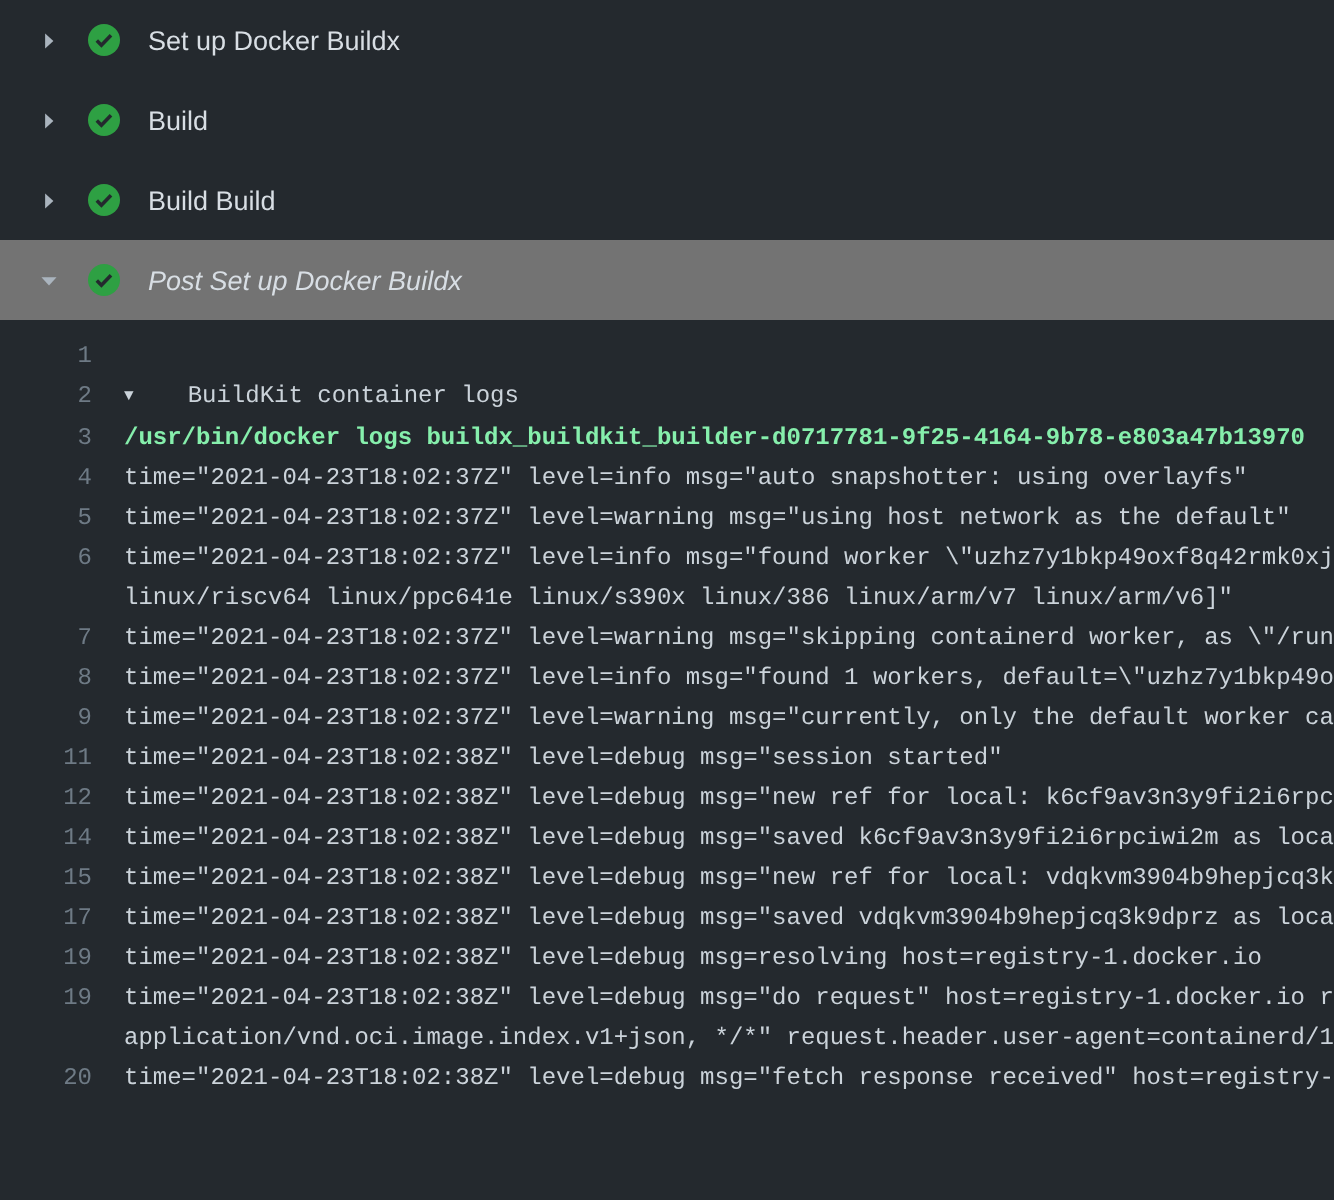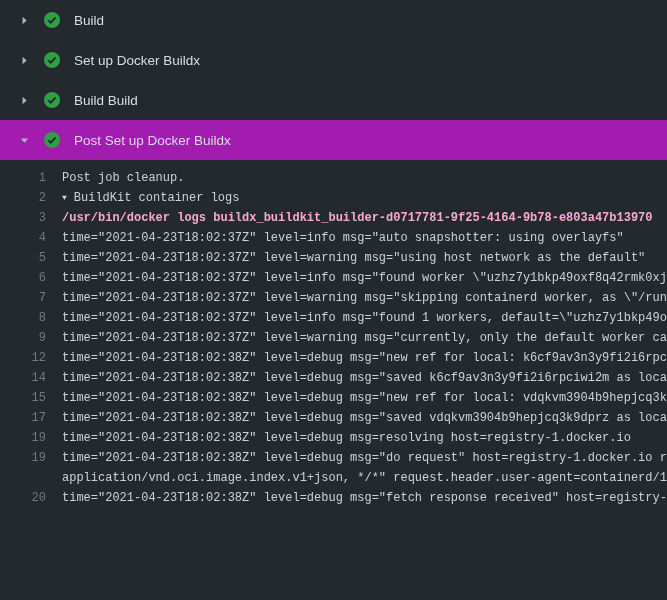--- a/index.html
+++ b/index.html
@@ -15,21 +15,21 @@
     display: flex;
     align-items: center;
     height: 40px;
     padding: 0 16px;
     color: #d8dee4;
     font-family: "Liberation Sans", sans-serif;
     font-size: 13.5px;
     font-weight: 500;
     cursor: pointer;
   }
-  .section-row.expanded { background: #a21caf; }
+  .section-row.expanded { background: #737373; font-style: italic; }
   .chev {
     width: 16px;
     height: 16px;
     display: flex;
     align-items: center;
     justify-content: center;
     color: #aab4be;
     margin-right: 12px;
     flex: none;
   }
@@ -55,63 +55,63 @@
   .log-line { display: flex; align-items: flex-start; }
   .ln {
     flex: 0 0 46px;
     text-align: right;
     margin-right: 16px;
     color: #6e7a85;
     cursor: pointer;
     user-select: none;
   }
   .lt { white-space: pre; overflow: hidden; }
-  .lt.command { color: #f9a8d4; font-weight: 700; }
+  .lt.command { color: #86efac; font-weight: 700; }
   .toggle {
     display: inline-block;
     font-size: 8px;
     color: #cbd3da;
     margin-right: 7px;
     vertical-align: 1px;
     cursor: pointer;
   }
-  .group-text { cursor: pointer; }
+  .group-text { cursor: pointer; margin-left: 20px; }
 </style>
 </head>
 <body>
 
 <div>
   <div class="sections">
       <div class="section-row">
         <span class="chev">
           <svg width="11" height="11" viewBox="0 0 16 16">
             <path fill="currentColor" d="M5.2 2.5l6 5.5-6 5.5z"></path>
           </svg>
         </span>
         <span class="check">
           <svg width="16" height="16" viewBox="0 0 16 16">
             <circle cx="8" cy="8" r="8" fill="#2ea043"></circle>
             <path d="M4.4 8.3l2.3 2.3 4.8-5" stroke="#24292e" stroke-width="1.8" fill="none"></path>
           </svg>
         </span>
-        <span class="section-label">Build</span>
+        <span class="section-label">Set up Docker Buildx</span>
       </div>
       <div class="section-row">
         <span class="chev">
           <svg width="11" height="11" viewBox="0 0 16 16">
             <path fill="currentColor" d="M5.2 2.5l6 5.5-6 5.5z"></path>
           </svg>
         </span>
         <span class="check">
           <svg width="16" height="16" viewBox="0 0 16 16">
             <circle cx="8" cy="8" r="8" fill="#2ea043"></circle>
             <path d="M4.4 8.3l2.3 2.3 4.8-5" stroke="#24292e" stroke-width="1.8" fill="none"></path>
           </svg>
         </span>
-        <span class="section-label">Set up Docker Buildx</span>
+        <span class="section-label">Build</span>
       </div>
       <div class="section-row">
         <span class="chev">
           <svg width="11" height="11" viewBox="0 0 16 16">
             <path fill="currentColor" d="M5.2 2.5l6 5.5-6 5.5z"></path>
           </svg>
         </span>
         <span class="check">
           <svg width="16" height="16" viewBox="0 0 16 16">
             <circle cx="8" cy="8" r="8" fill="#2ea043"></circle>
@@ -131,53 +131,56 @@
             <circle cx="8" cy="8" r="8" fill="#2ea043"></circle>
             <path d="M4.4 8.3l2.3 2.3 4.8-5" stroke="#24292e" stroke-width="1.8" fill="none"></path>
           </svg>
         </span>
         <span class="section-label">Post Set up Docker Buildx</span>
       </div>
     </div>
   <div class="log">
       <div class="log-line">
         <span class="ln">1</span>
-        <span class="lt"><div>Post job cleanup.</div></span>
       </div>
       <div class="log-line">
         <span class="ln">2</span>
         <span class="lt"><div><span class="toggle">▼</span><span class="group-text">BuildKit container logs</span></div></span>
       </div>
       <div class="log-line">
         <span class="ln">3</span>
         <span class="lt command"><div>/usr/bin/docker logs buildx_buildkit_builder-d0717781-9f25-4164-9b78-e803a47b13970</div></span>
       </div>
       <div class="log-line">
         <span class="ln">4</span>
         <span class="lt"><div>time="2021-04-23T18:02:37Z" level=info msg="auto snapshotter: using overlayfs"</div></span>
       </div>
       <div class="log-line">
         <span class="ln">5</span>
         <span class="lt"><div>time="2021-04-23T18:02:37Z" level=warning msg="using host network as the default"</div></span>
       </div>
       <div class="log-line">
         <span class="ln">6</span>
-        <span class="lt"><div>time="2021-04-23T18:02:37Z" level=info msg="found worker \"uzhz7y1bkp49oxf8q42rmk0xj</div></span>
+        <span class="lt"><div>time="2021-04-23T18:02:37Z" level=info msg="found worker \"uzhz7y1bkp49oxf8q42rmk0xj</div><div>linux/riscv64 linux/ppc641e linux/s390x linux/386 linux/arm/v7 linux/arm/v6]"</div></span>
       </div>
       <div class="log-line">
         <span class="ln">7</span>
         <span class="lt"><div>time="2021-04-23T18:02:37Z" level=warning msg="skipping containerd worker, as \"/run</div></span>
       </div>
       <div class="log-line">
         <span class="ln">8</span>
         <span class="lt"><div>time="2021-04-23T18:02:37Z" level=info msg="found 1 workers, default=\"uzhz7y1bkp49o</div></span>
       </div>
       <div class="log-line">
         <span class="ln">9</span>
         <span class="lt"><div>time="2021-04-23T18:02:37Z" level=warning msg="currently, only the default worker ca</div></span>
+      </div>
+      <div class="log-line">
+        <span class="ln">11</span>
+        <span class="lt"><div>time="2021-04-23T18:02:38Z" level=debug msg="session started"</div></span>
       </div>
       <div class="log-line">
         <span class="ln">12</span>
         <span class="lt"><div>time="2021-04-23T18:02:38Z" level=debug msg="new ref for local: k6cf9av3n3y9fi2i6rpc</div></span>
       </div>
       <div class="log-line">
         <span class="ln">14</span>
         <span class="lt"><div>time="2021-04-23T18:02:38Z" level=debug msg="saved k6cf9av3n3y9fi2i6rpciwi2m as loca</div></span>
       </div>
       <div class="log-line">

